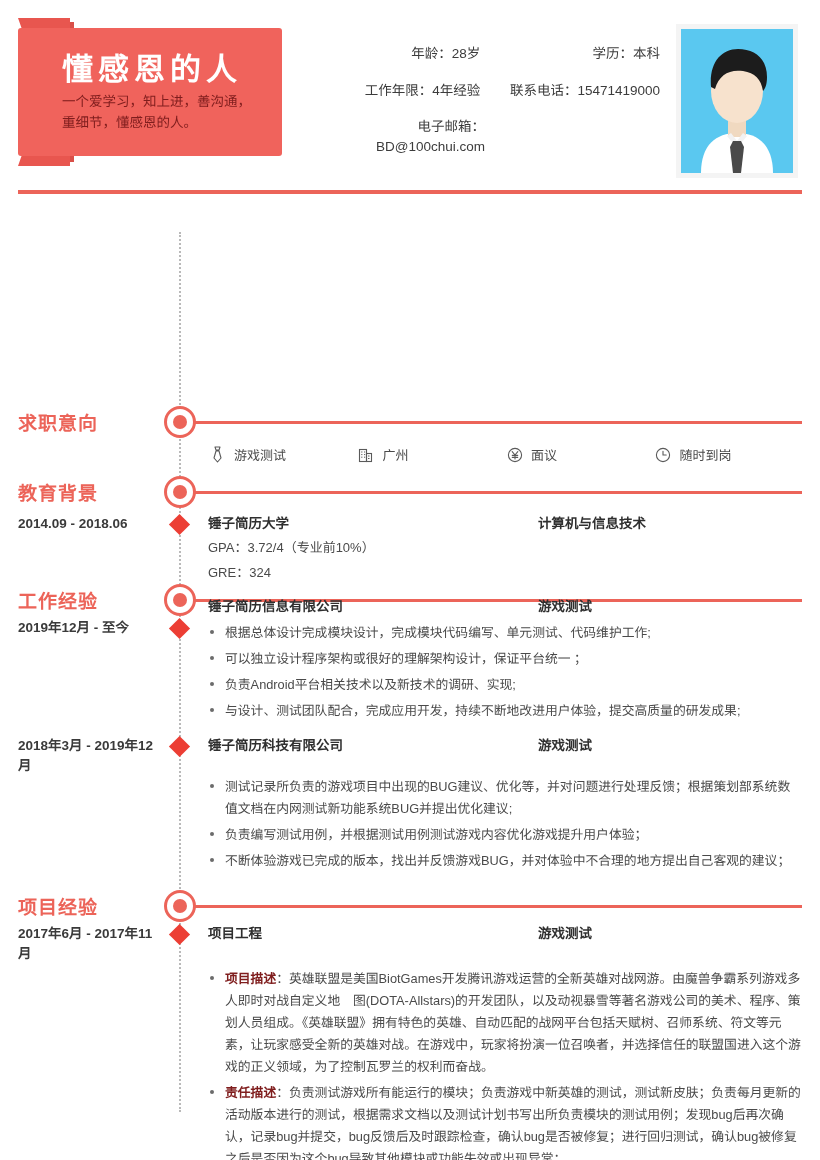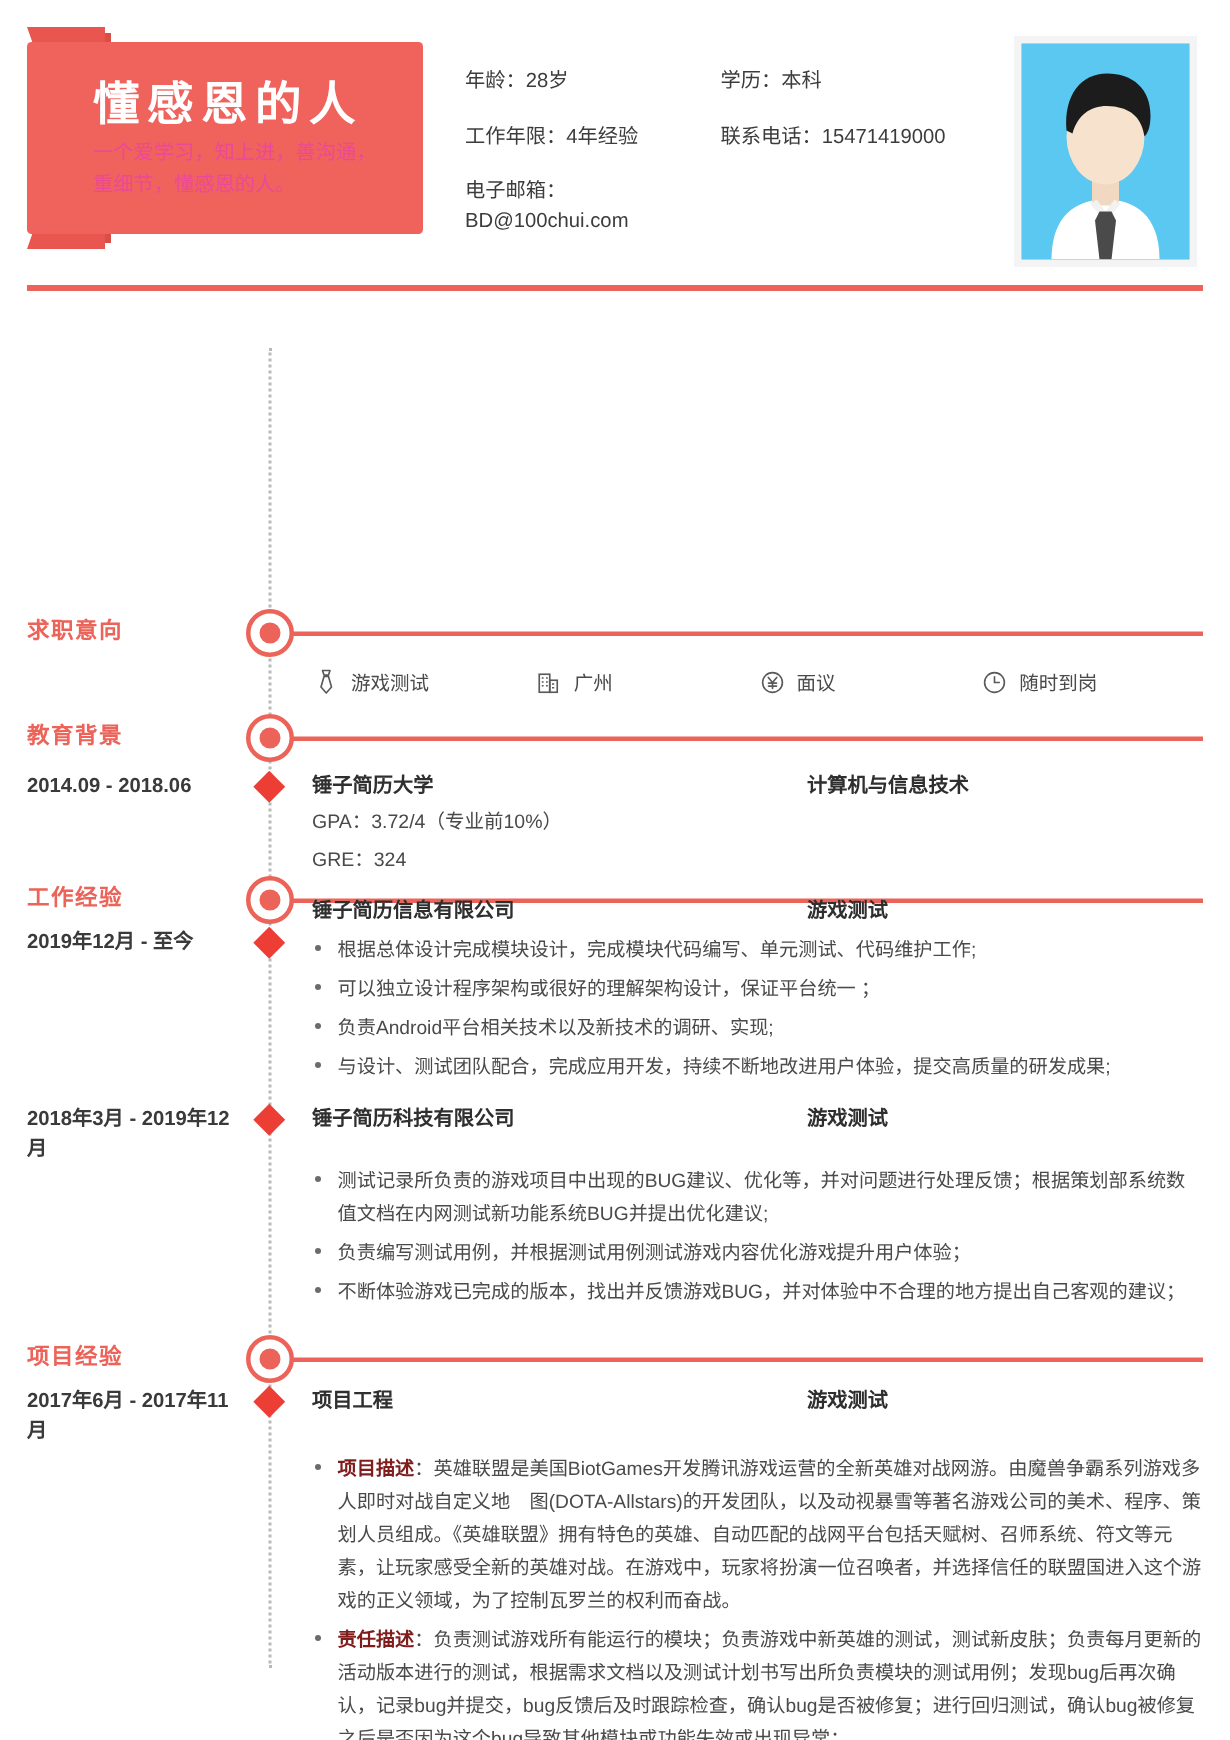--- a/index.html
+++ b/index.html
@@ -36,29 +36,29 @@
     z-index: 1;
   }
   .ribbon-name {
     position: absolute; left: 62px; top: 44px;
     font-size: 31px; font-weight: bold; color: #ffffff;
     letter-spacing: 5px; z-index: 4;
   }
   .ribbon-motto {
     position: absolute; left: 62px; top: 92px;
     width: 190px;
-    font-size: 13.5px; color: #ec4899; line-height: 1.55;
+    font-size: 13.5px; color: #7f1d1d; line-height: 1.55;
     z-index: 4;
   }
 
   .info-grid {
     position: absolute; left: 310px; top: 44px;
     width: 350px;
   }
-  .info-row { display: flex; margin-bottom: 17px; }
+  .info-row { display: flex; margin-bottom: 17px; text-align: right; }
   .info-cell { font-size: 13.5px; color: #3c3c3c; line-height: 1.45; }
   .info-cell.c1 { width: 180px; }
   .info-cell.c2 { width: 190px; }
   .info-email { font-size: 13.5px; color: #3c3c3c; line-height: 1.45; width: 175px; }
 
   
   .avatar {
     position: absolute; right: 22px; top: 24px;
     width: 122px; height: 154px;
     background: #f4f4f4;
@@ -79,21 +79,21 @@
   .dotted-spine {
     position: absolute; left: 179px; top: 232px;
     width: 0; height: 880px;
     border-left: 2px dotted #b9b9b9;
   }
 
   .section { position: absolute; left: 0; width: 820px; }
 
   .sec-title {
     position: absolute; left: 18px;
-    font-size: 15px; font-weight: bold; color: #ec6459;
+    font-size: 19px; font-weight: bold; color: #ec6459;
     letter-spacing: 1px;
     white-space: nowrap;
   }
   .sec-rule {
     position: absolute; left: 180px;
     height: 3px; width: 622px; background: #ec6459;
   }
   .node {
     position: absolute; left: 164px;
     width: 32px; height: 32px; border-radius: 50%;

